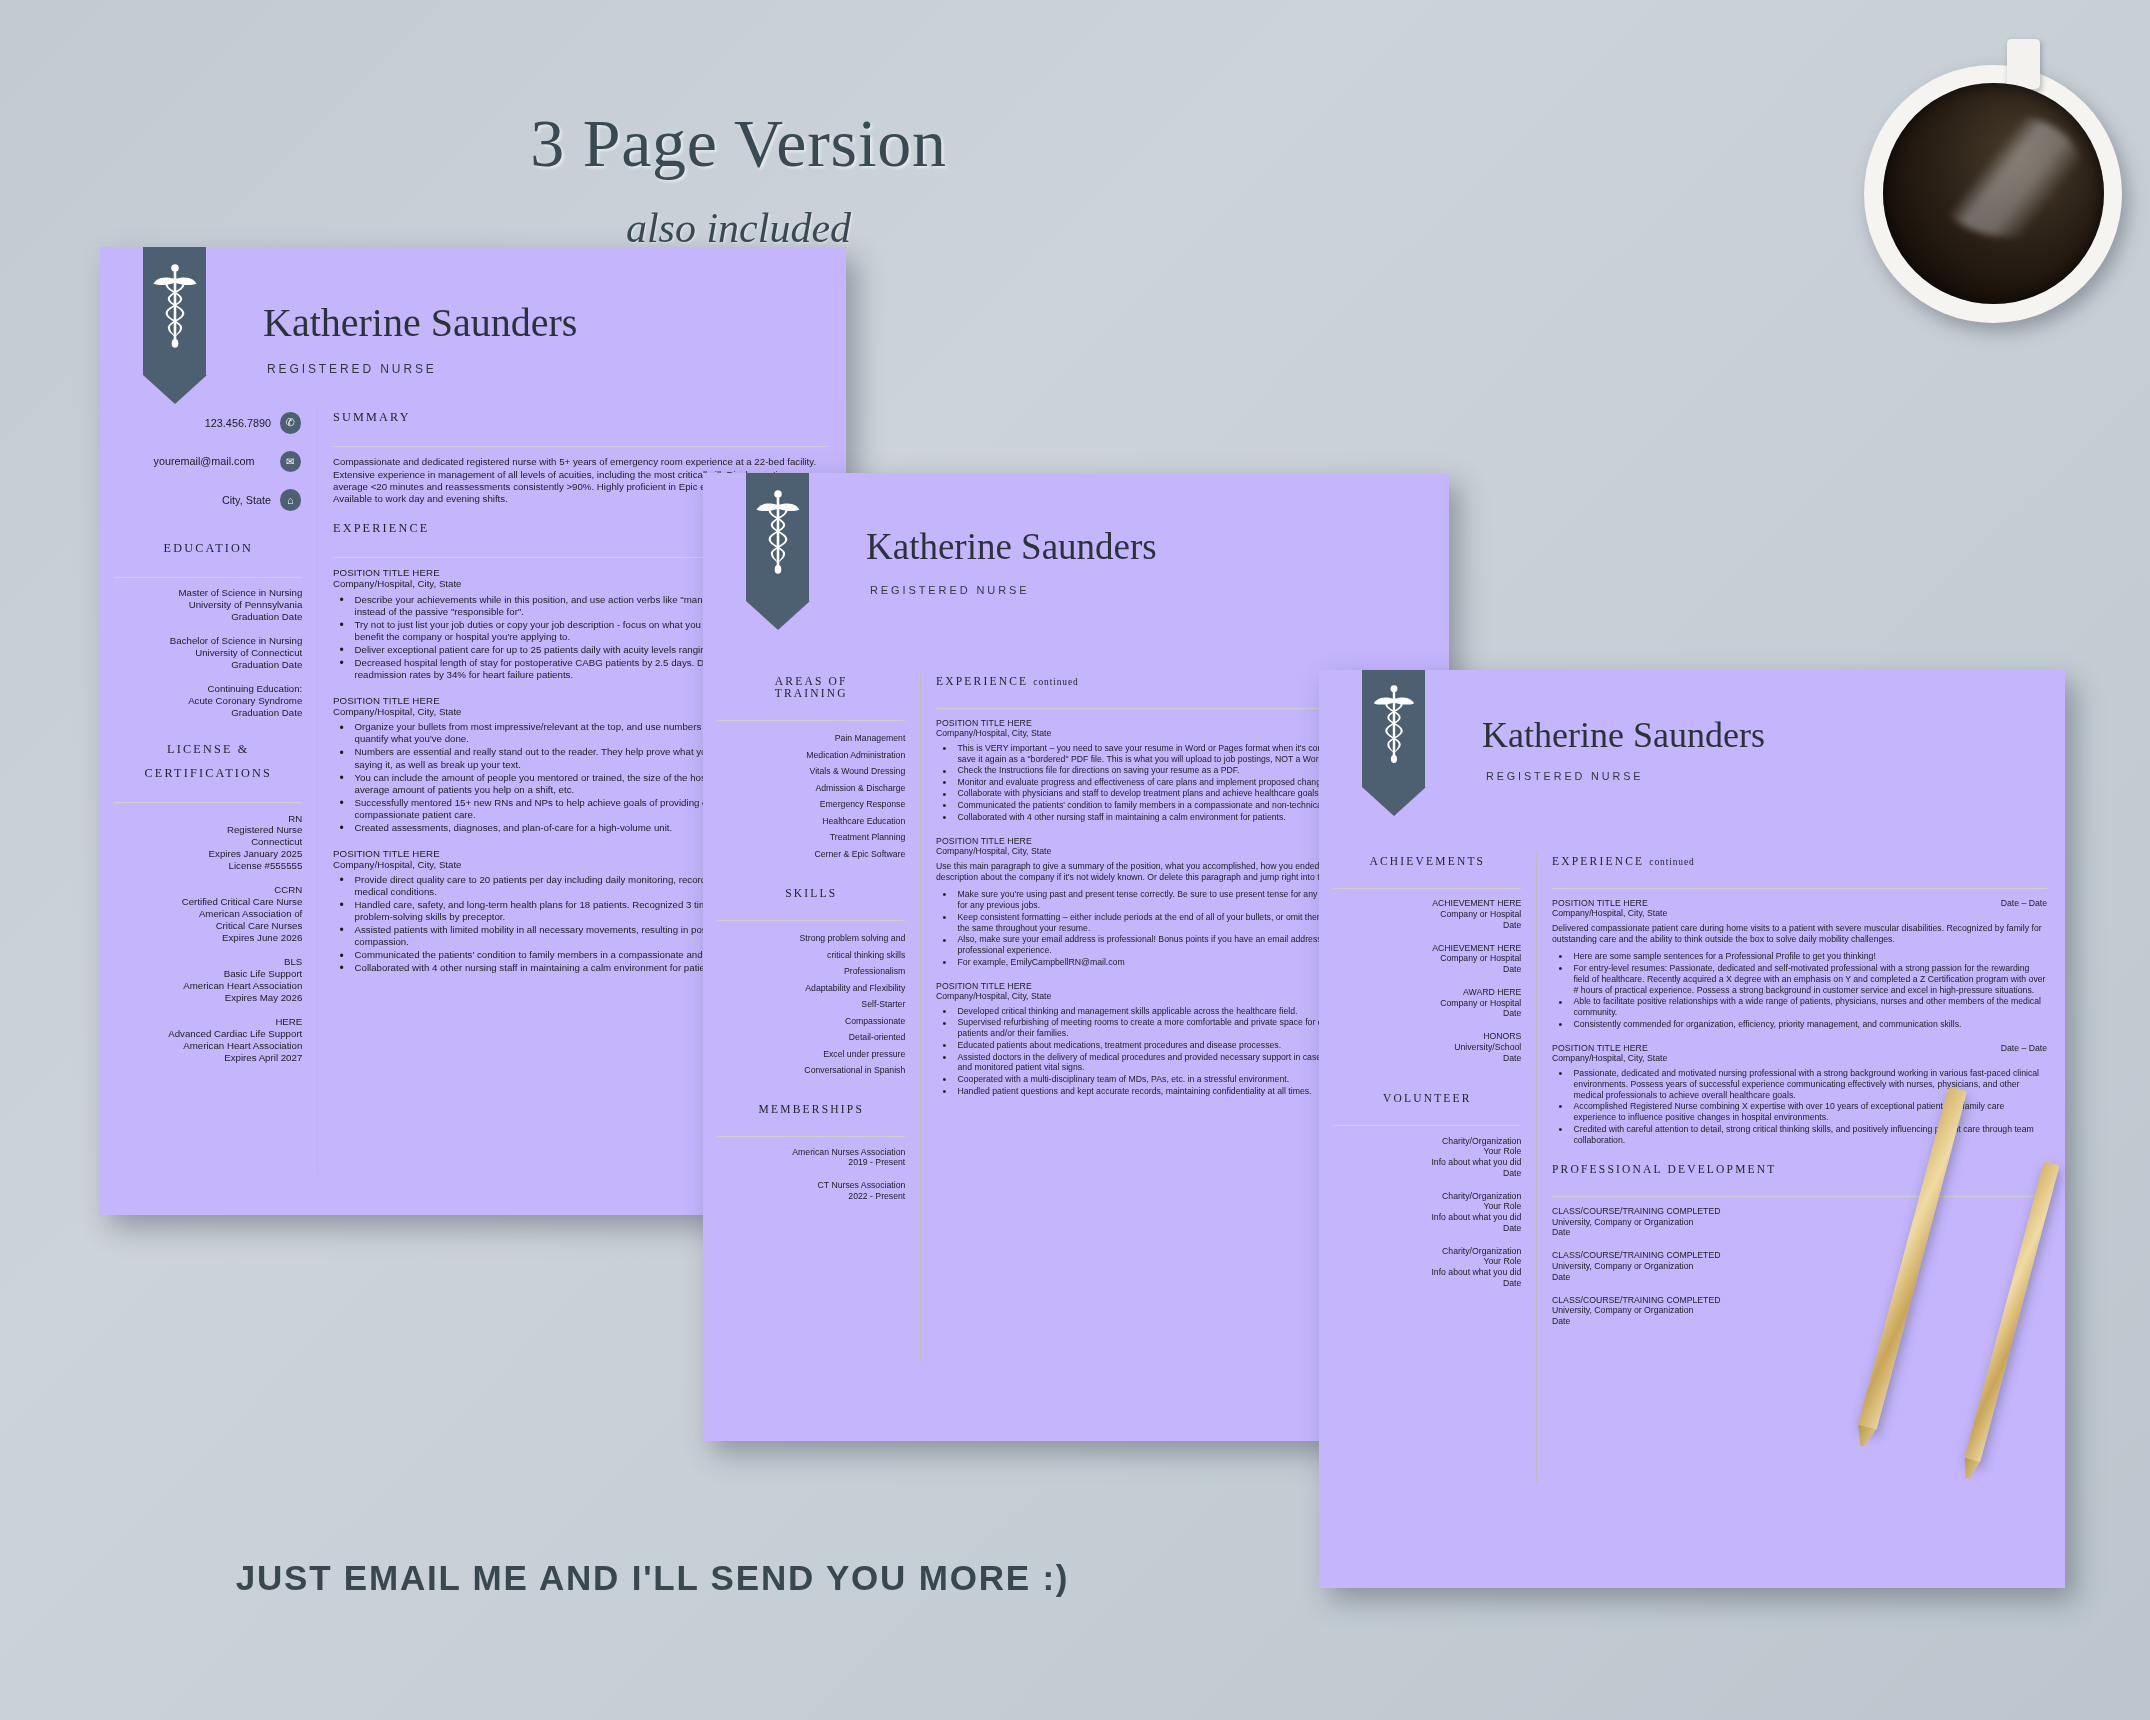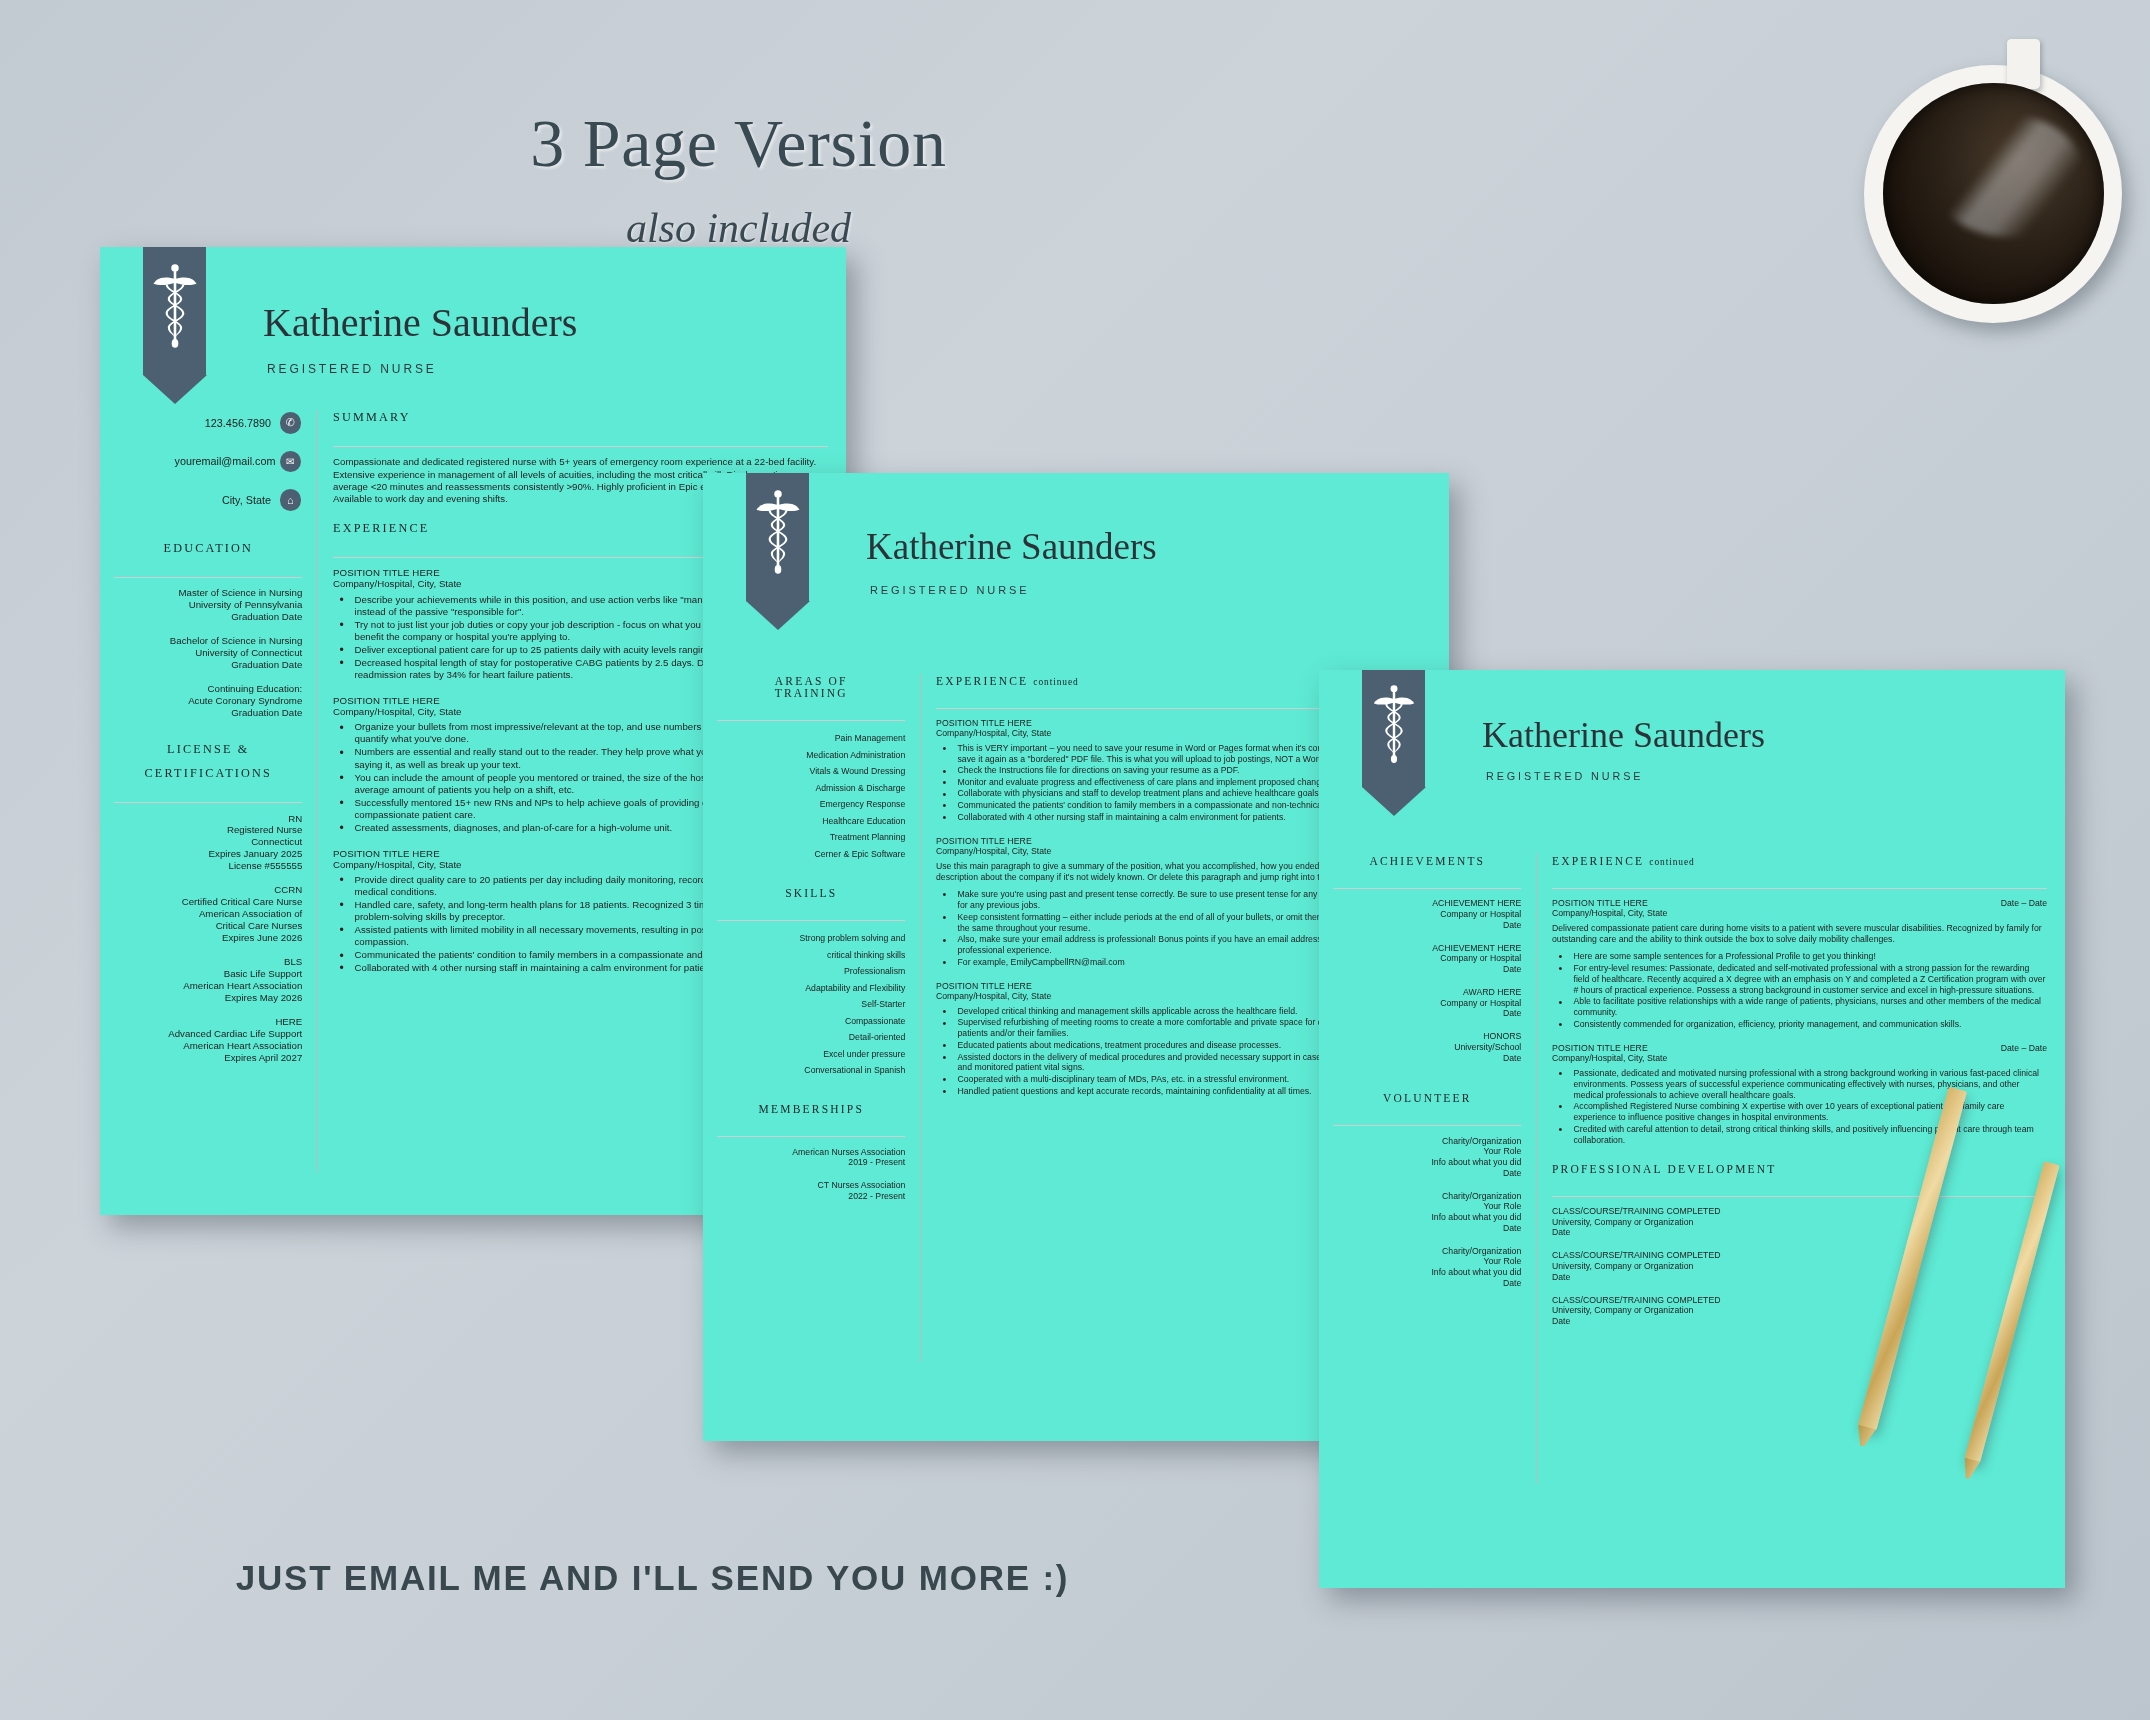--- a/index.html
+++ b/index.html
@@ -28,21 +28,21 @@
   .promo-foot {
     position: absolute; left: 115px; top: 1538px; width: 1075px;
     text-align: center; color: #39474f;
   }
   .promo-foot .l1 { font-size: 35px; font-weight: bold; letter-spacing: 1.8px; }
   .promo-foot .l2 { font-size: 35px; font-weight: bold; letter-spacing: 1.8px; margin-top: 20px; }
 
   
   .page {
     position: absolute;
-    background: #5eead4;
+    background: #c4b5fd;
     box-shadow: 10px 11.5px 26px rgba(60,70,80,.42);
     overflow: hidden;
   }
   #page1 { left: 100px; top: 247px; width: 746px; height: 968px; }
   #page2 { left: 703px; top: 473px; width: 746px; height: 968px; }
   #page3 { left: 1319px; top: 670px; width: 746px; height: 918px; }
 
   .page-inner { position: relative; width: 100%; height: 100%; padding: 0; }
 
   
@@ -184,21 +184,21 @@
     </div>
 
     <div class="name" style="left:163px; top:52px; font-size:40px;">Katherine Saunders</div>
     <div class="role" style="left:167px; top:115px; font-size:12px;">REGISTERED NURSE</div>
 
     <div class="left-col p1t" style="left:0; top:165px; width:201px;">
       <div style="display:flex;justify-content:flex-end;align-items:center;gap:8.6px;margin-bottom:17px;">
         <span style="font-size:10.8px;">123.456.7890</span>
         <span style="width:21.5px;height:21.5px;border-radius:50%;background:#4d6072;display:inline-flex;align-items:center;justify-content:center;color:#fff;font-size:10.8px;">✆</span>
       </div>
-      <div style="display:flex;justify-content:flex-end;align-items:center;gap:4px;margin-bottom:17px;padding-left:27px;">
+      <div style="display:flex;justify-content:flex-end;align-items:center;gap:25px;margin-bottom:17px;padding-left:27px;">
         <span style="font-size:10.8px;">youremail@mail.com</span>
         <span style="width:21.5px;height:21.5px;border-radius:50%;background:#4d6072;display:inline-flex;align-items:center;justify-content:center;color:#fff;font-size:10px;">✉</span>
       </div>
       <div style="display:flex;justify-content:flex-end;align-items:center;gap:8.6px;">
         <span style="font-size:10.8px;">City, State</span>
         <span style="width:21.5px;height:21.5px;border-radius:50%;background:#4d6072;display:inline-flex;align-items:center;justify-content:center;color:#fff;font-size:10.8px;">⌂</span>
       </div>
     </div>
 
     <div class="vdiv" style="left:217px; top:163px; height:763px;"></div>

